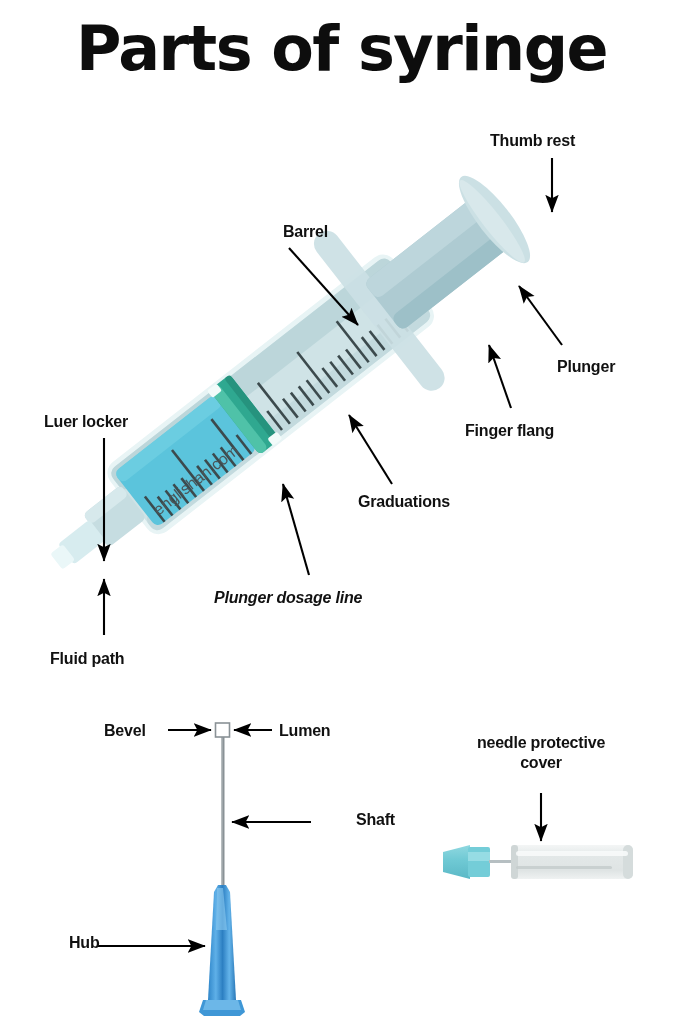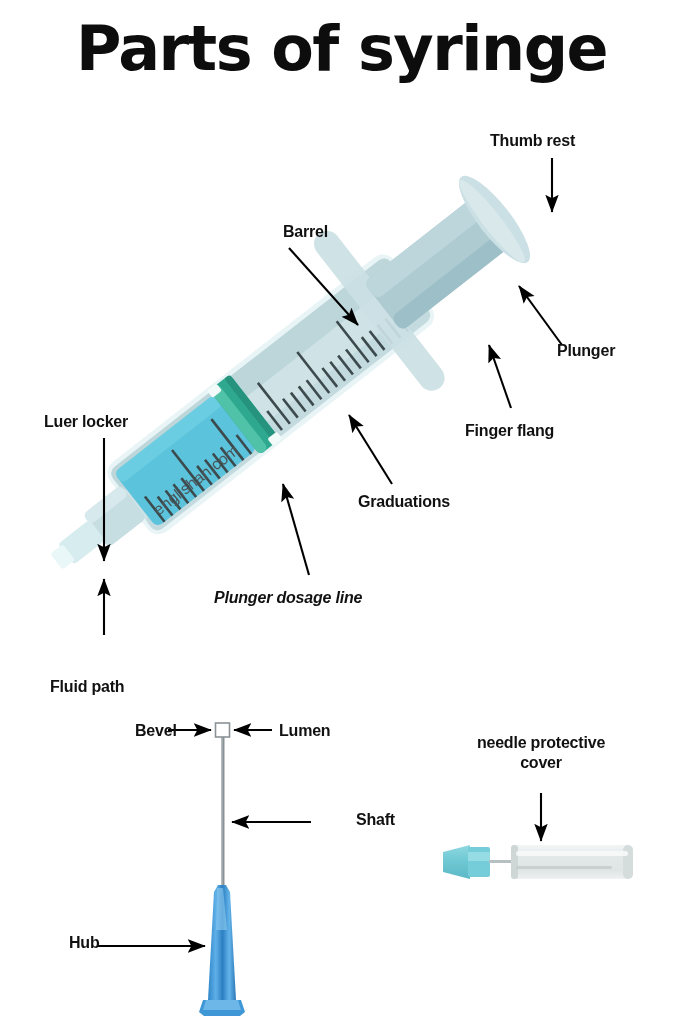--- a/index.html
+++ b/index.html
@@ -218,33 +218,33 @@
       <line x1="541" y1="793" x2="541" y2="841"></line>
     </g>
   </svg>
 
   <div class="watermark" id="wm" style="color: rgb(74, 85, 88); left: 150px; top: 505px; transform: rotate(-38deg);">englishan.com</div>
 
   <div class="lbl" style="left:490px;top:131px;">Thumb rest</div>
 
   <div class="lbl" style="left:243px;top:222px;margin-left:40px;">Barrel</div>
 
-  <div class="lbl" style="left:557px;top:341px;">Plunger</div>
+  <div class="lbl" style="left:557px;top:357px;">Plunger</div>
 
   <div class="lbl" style="left:465px;top:421px;">Finger flang</div>
 
   <div class="lbl" style="left:44px;top:412px;">Luer locker</div>
 
   <div class="lbl" style="left:358px;top:492px;">Graduations</div>
 
   <div class="lbl" style="left:214px;top:588px;font-style:italic;">Plunger dosage line</div>
 
-  <div class="lbl" style="left:50px;top:649px;margin-top:28px;">Fluid path</div>
-
-  <div class="lbl" style="left:104px;top:721px;margin-left:31px;">Bevel</div>
+  <div class="lbl" style="left:50px;top:649px;">Fluid path</div>
+
+  <div class="lbl" style="left:104px;top:721px;">Bevel</div>
 
   <div class="lbl" style="left:279px;top:721px;">Lumen</div>
 
   <div class="lbl" style="left:320px;top:810px;margin-left:36px;">Shaft</div>
 
   <div class="lbl" style="left:33px;top:933px;margin-left:36px;">Hub</div>
 
   <div class="lbl center" style="left:438px;top:733px;width:206px;">
     <span>needle protective</span>
     <br>

